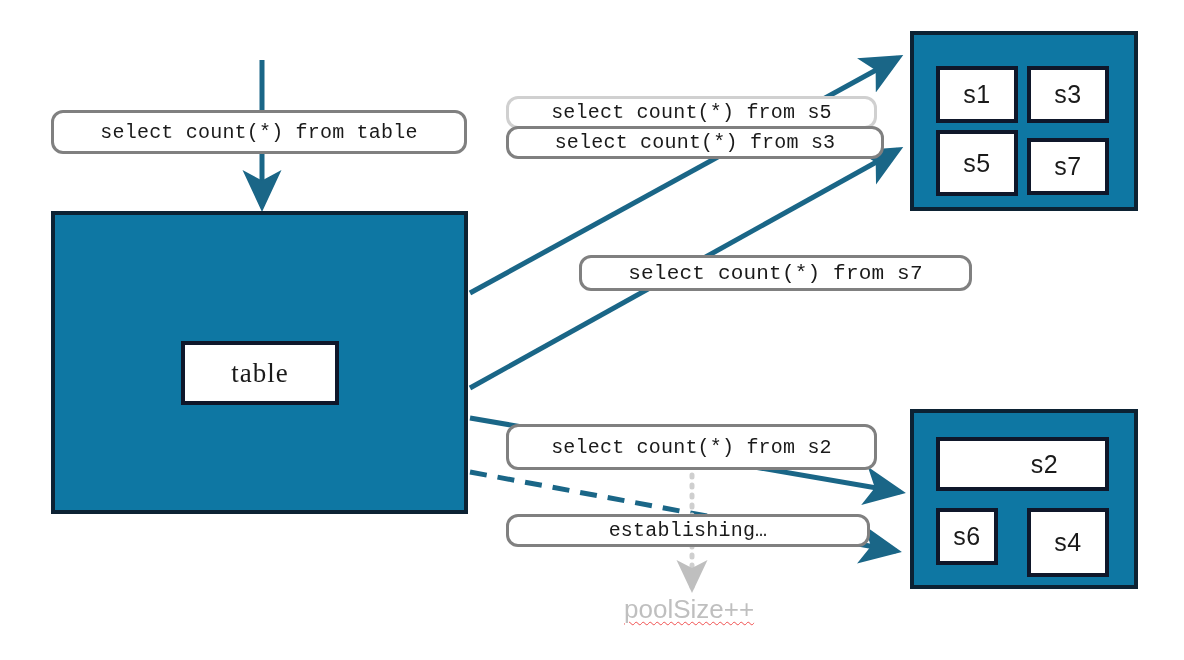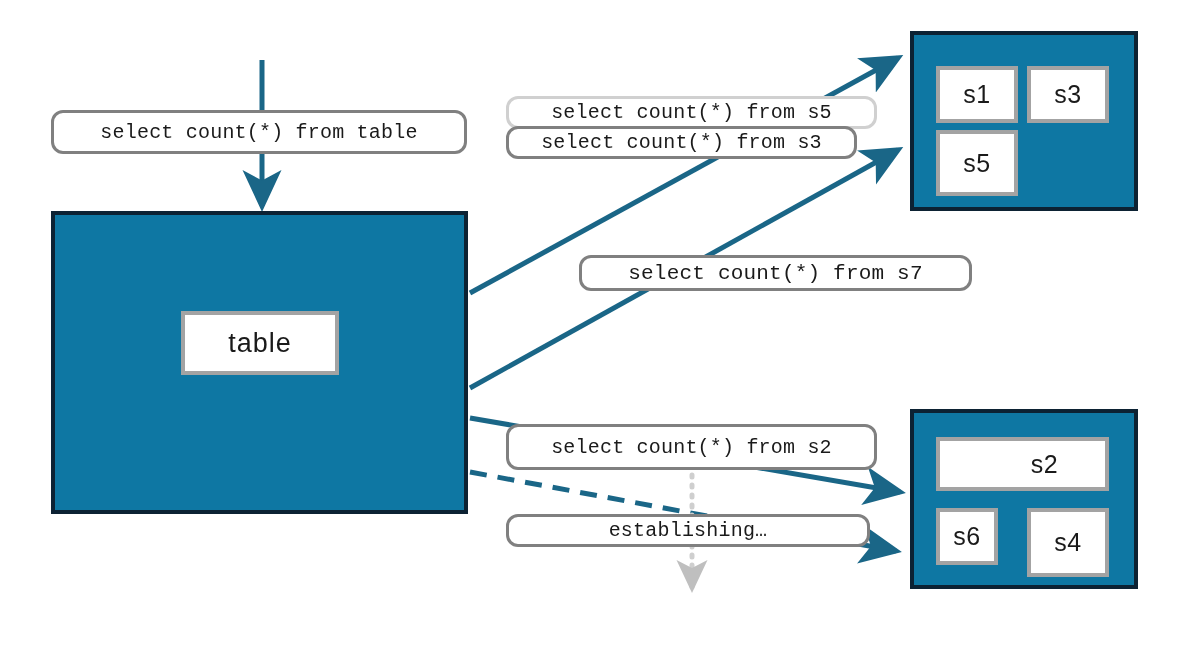--- a/index.html
+++ b/index.html
@@ -31,34 +31,35 @@
     position: absolute;
     background: #0E77A3;
     border: 4px solid #0C2233;
     box-sizing: border-box;
   }
 
   
   .node {
     position: absolute;
     background: #ffffff;
-    border: 4px solid #a3a3a3;
+    border: 4px solid #0f172a;
     box-sizing: border-box;
     display: flex;
     align-items: center;
     justify-content: center;
     color: #1a1a1a;
     font-family: "Liberation Sans", sans-serif;
     font-size: 25px;
     letter-spacing: 0.5px;
   }
   .node.mono {
-    font-family: Liberation Sans, sans-serif;
+    font-family: Liberation Serif, serif;
     font-size: 27px;
     letter-spacing: 1px;
+    margin-top: 30px;
   }
 
   
   .chip {
     position: absolute;
     background: #ffffff;
     border: 3px solid #808080;
     border-radius: 12px;
     box-sizing: border-box;
     display: flex;
@@ -126,47 +127,53 @@
   <div class="bigbox" style="left:51px; top:211px; width:417px; height:303px;"></div>
 
   <div class="node mono" style="left:181px; top:311px; width:158px; height:64px;">
     <span>table</span>
   </div>
 
   <div class="chip light" style="left:506px; top:96px; width:371px; height:33px;">
     <span>select count(*) from s5</span>
   </div>
 
-  <div class="chip" style="left:506px; top:126px; width:351px; height:33px;">
+  <div class="chip" style="left:506px; top:126px; width:378px; height:33px;">
     <span>select count(*) from s3</span>
   </div>
 
   <div class="chip big" style="left:579px; top:255px; width:393px; height:36px;">
     <span>select count(*) from s7</span>
   </div>
 
   <div class="chip" style="left:506px; top:424px; width:371px; height:46px;">
     <span>select count(*) from s2</span>
   </div>
 
   <div class="chip" style="left:506px; top:514px; width:364px; height:33px;">
     <span>establishing…</span>
   </div>
 
+  <div class="ghost" style="left:624px; top:594px;">
+    <span>poolSize++</span>
+  </div>
 
   <div class="bigbox" style="left:910px; top:31px; width:228px; height:180px;"></div>
 
   <div class="node" style="left:936px; top:66px; width:82px; height:57px;">
     <span>s1</span>
   </div>
   <div class="node" style="left:1027px; top:66px; width:82px; height:57px;text-align:right;">
     <span>s3</span>
   </div>
   <div class="node" style="left:936px; top:130px; width:82px; height:66px;">
     <span>s5</span>
+  </div>
+  <div class="node" style="left:1027px; top:138px; width:82px; height:57px;">
+    <span>s7</span>
   </div>
 
   <div class="bigbox" style="left:910px; top:409px; width:228px; height:180px;"></div>
 
   <div class="node" style="left:936px; top:437px; width:173px; height:54px;padding-left:44px;">
     <span>s2</span>
   </div>
   <div class="node" style="left:936px; top:508px; width:62px; height:57px;">
     <span>s6</span>
   </div>

